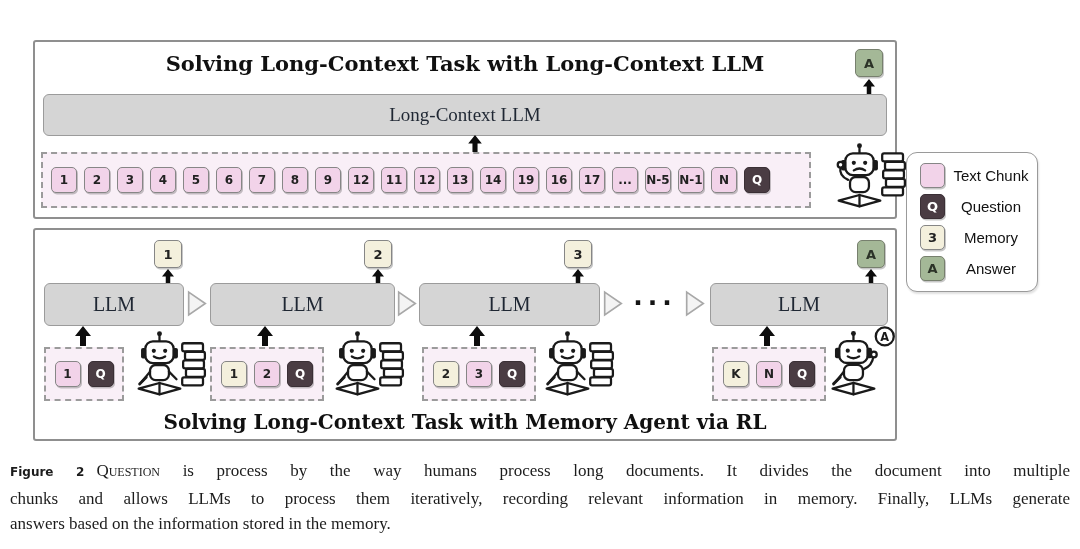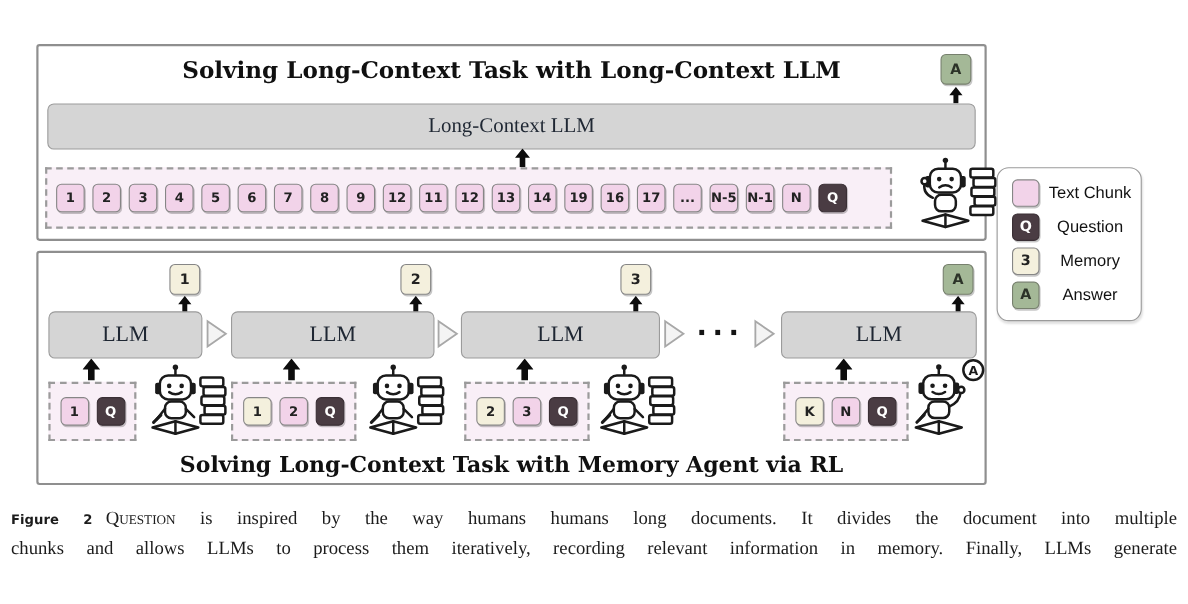--- a/index.html
+++ b/index.html
@@ -299,17 +299,18 @@
           <circle cx="51.5" cy="30" r="3"></circle>
         <path d="M8 66 L30 60 L52 66 L30 72 Z"></path>
           <line x1="30" y1="60" x2="30" y2="72"></line>
       </g>
     </svg>
 
     <div class="ptitle" style="bottom:5px;font-size:20px;">Solving Long-Context Task with Memory Agent via RL</div>
   </div>
 
   <div class="caption">
-    <span class="cline"><span class="figlabel">Figure 2</span><span class="brand">Question</span> <span>is inspired by the way humans humans long documents. It divides the document into multiple</span></span>
+    <span class="cline"><span class="figlabel">Figure 2</span><span class="brand">Question</span> <span>is process by the way humans process long documents. It divides the document into multiple</span></span>
     <span class="cline">chunks and allows LLMs to process them iteratively, recording relevant information in memory. Finally, LLMs generate</span>
+    <span class="cline last">answers based on the information stored in the memory.</span>
   </div>
 
 </div>
 
 </body></html>

